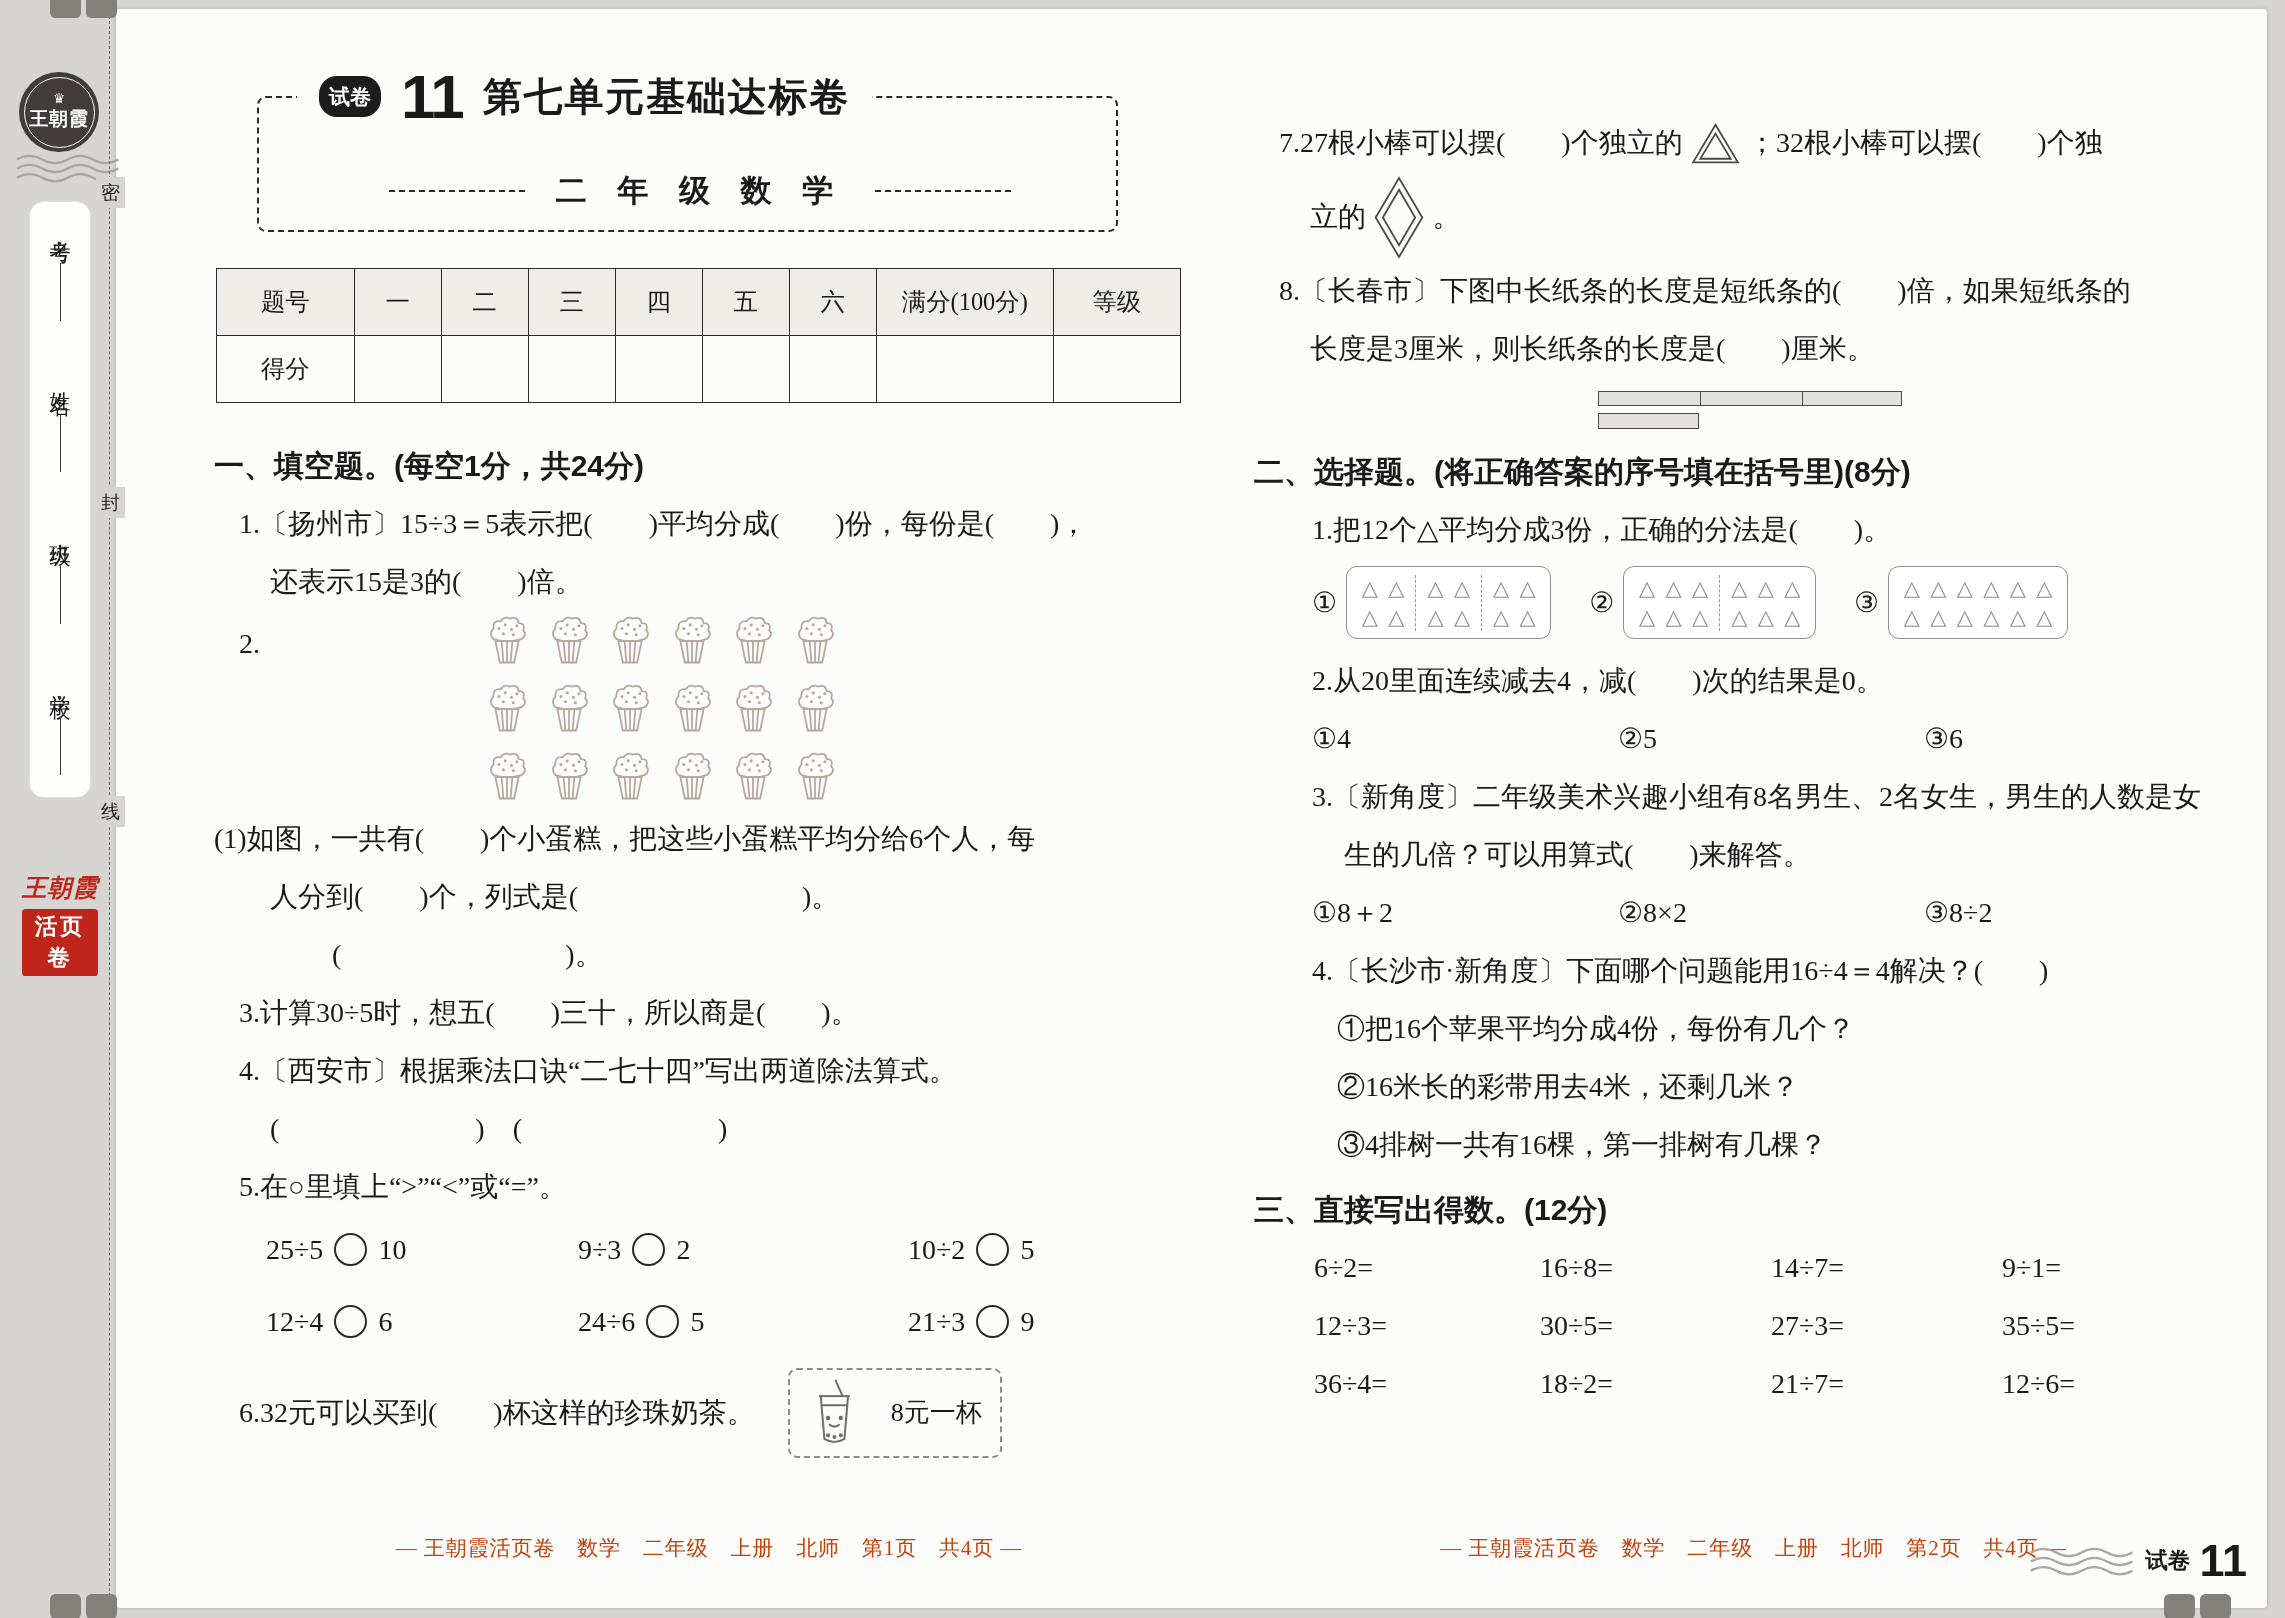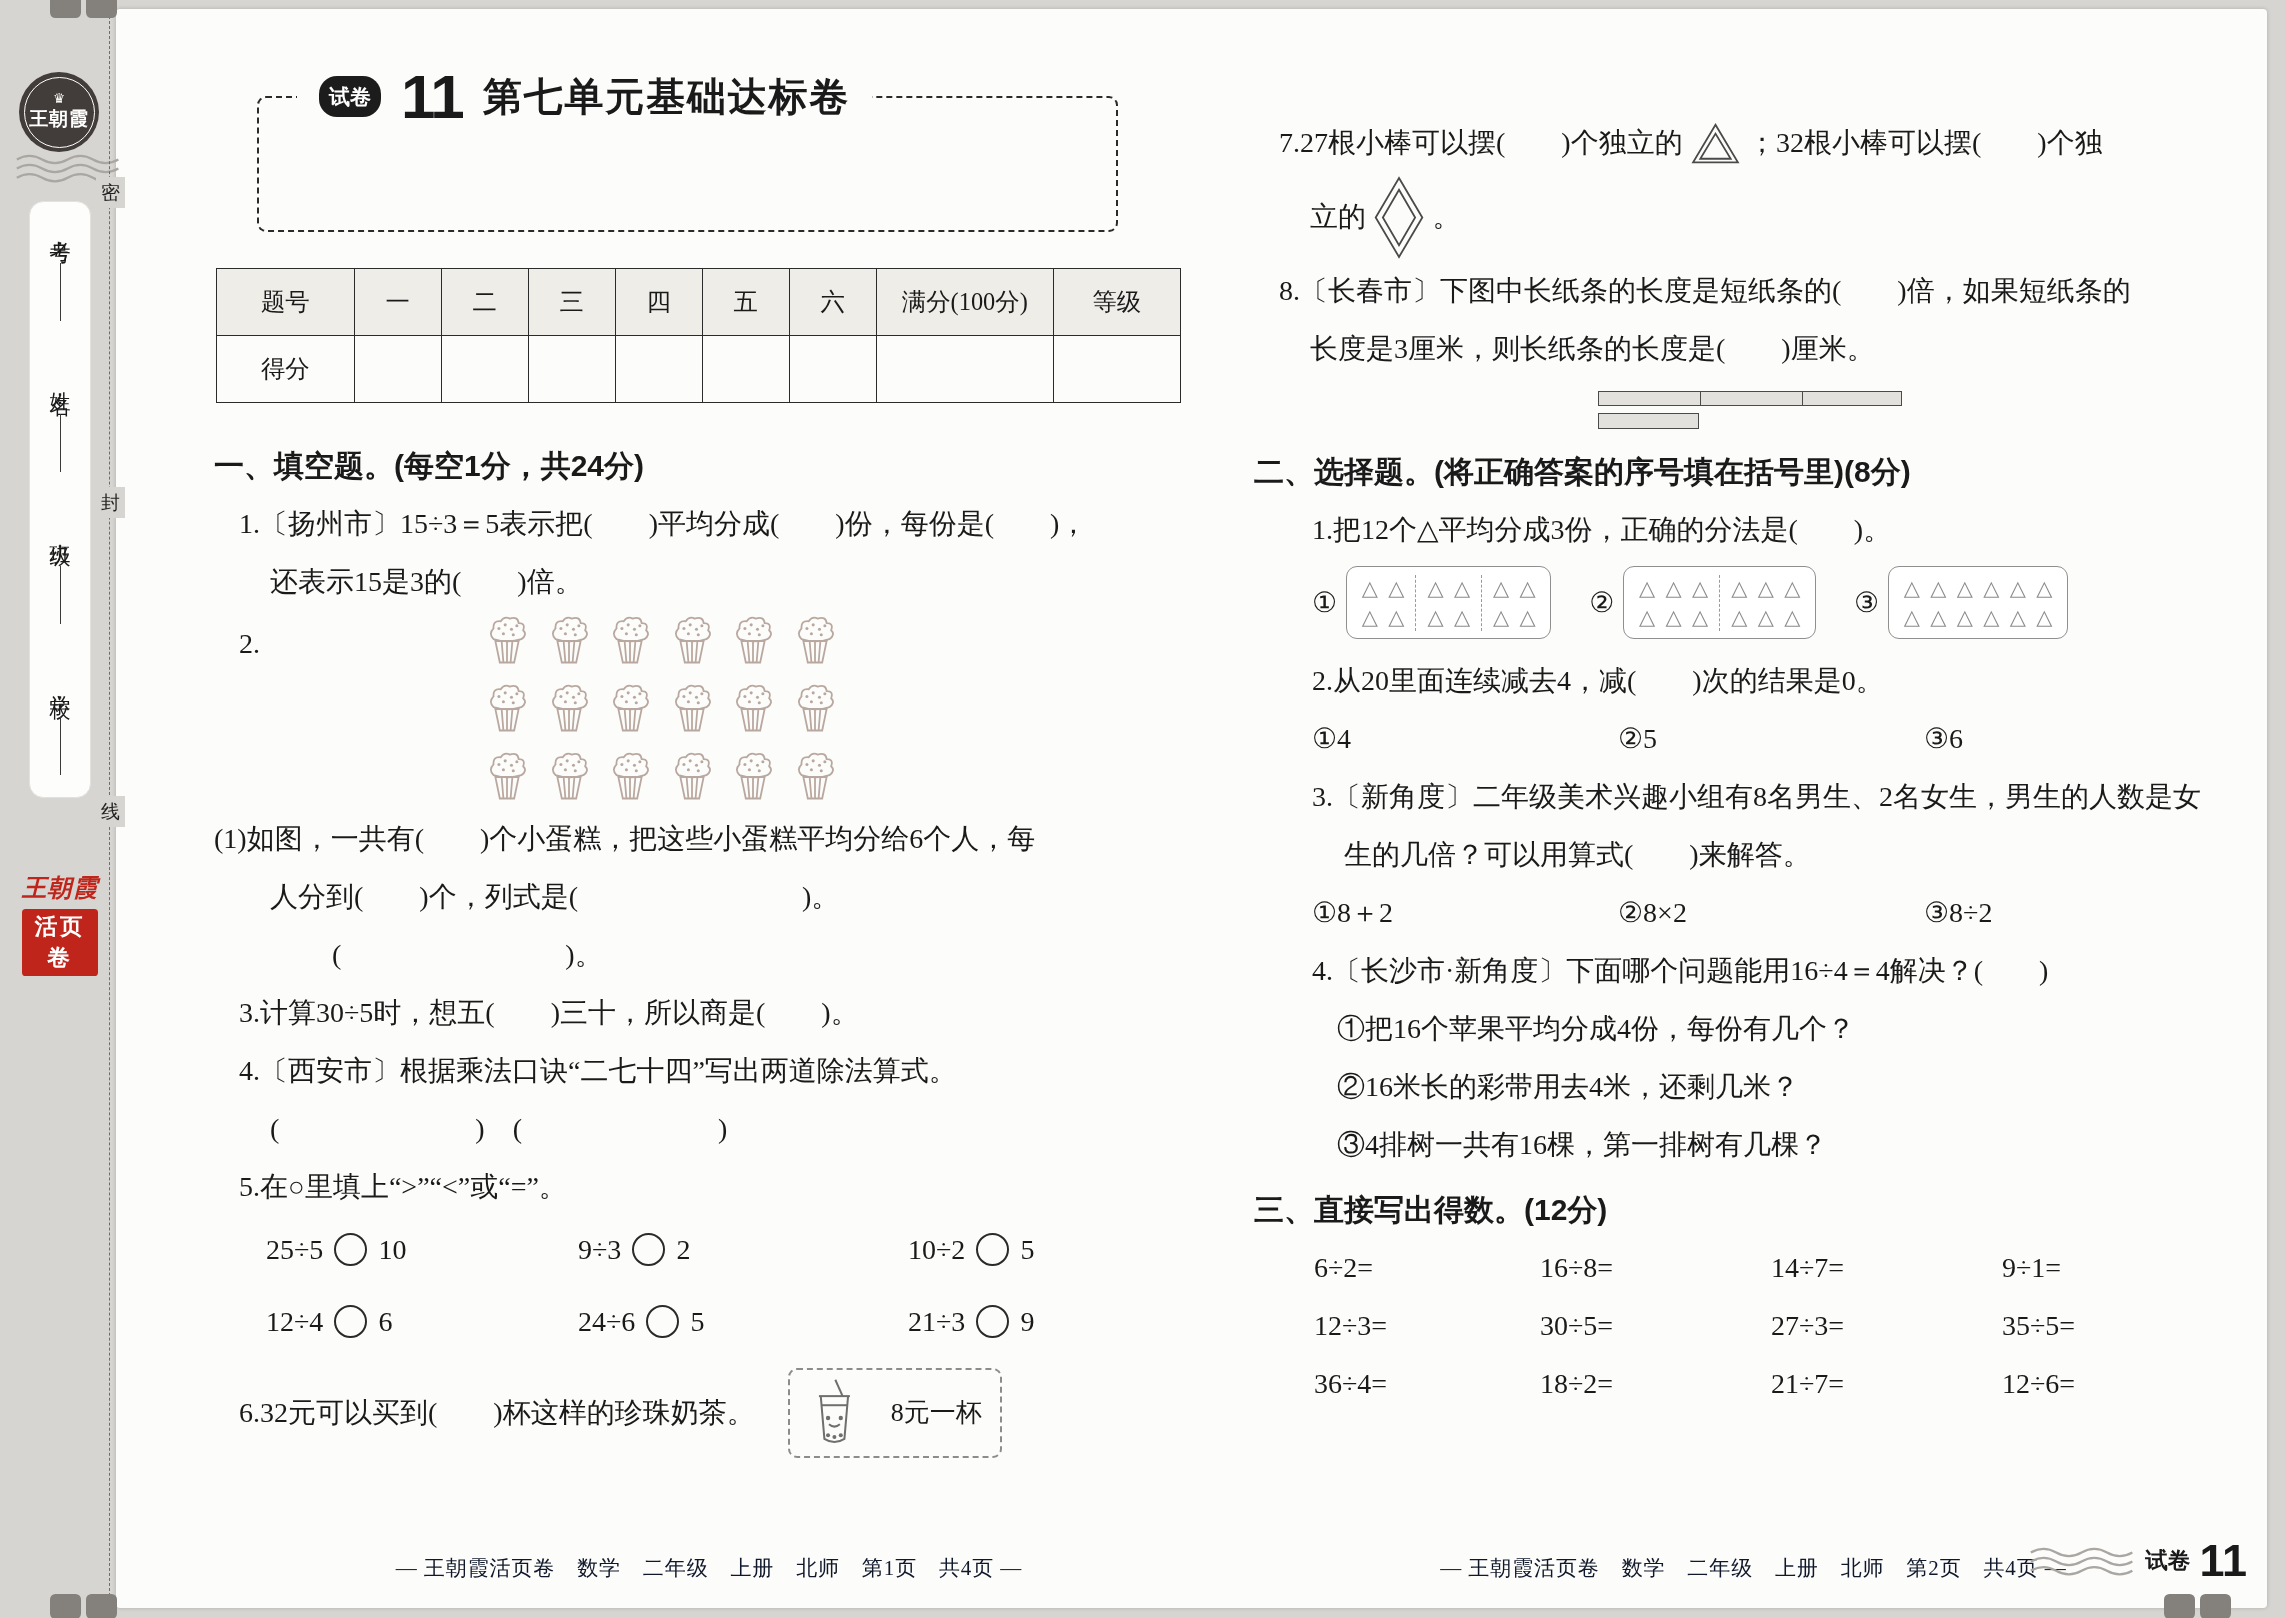--- a/index.html
+++ b/index.html
@@ -87,21 +87,21 @@
   .optbox { border:1.8px solid #8f8f8f; border-radius:11px; display:flex; padding:7.2px 3.6px; background:#fff; }
   .grp { display:grid; column-gap:4.5px; row-gap:2.7px; padding:0 8.1px; }
   .grp + .grp { border-left:1.8px dashed #9a9a9a; }
   .tri { color:#8c8c8c; font-size:21px; line-height:27px; width:22px; text-align:center; }
   .optrow-txt { display:flex; padding-left:58px; height:58px; line-height:58px; }
   .optrow-txt span { width:306px; }
   
   .calc { display:grid; grid-template-columns:226px 231px 231px 199px; padding-left:60px; }
   .calc div { height:58px; line-height:58px; }
   
-  .foot { position:absolute; bottom:26px; text-align:center; font-size:21px; color:#0f172a; letter-spacing:0.9px; }
+  .foot { position:absolute; bottom:46px; text-align:center; font-size:21px; color:#c2410c; letter-spacing:0.9px; }
   .foot-left { left:109px; width:968px; }
   .foot-right { left:1149px; width:977px; }
   .corner { position:absolute; right:20px; bottom:25px; display:flex; align-items:flex-end; gap:9px; }
   .corner-lbl { font-size:22.6px; font-weight:bold; font-family:"Liberation Sans",sans-serif; padding-bottom:7.2px; }
   .corner-num { font-size:45px; font-weight:bold; font-family:"Liberation Sans","DejaVu Sans",sans-serif; line-height:1; }
   svg.inline-shape { vertical-align:middle; margin:0 7.2px; flex:0 0 auto; }
 </style>
 </head>
 <body>
 
@@ -178,20 +178,25 @@
   <div class="sheet">
 
     <div class="col col-left">
 
       <div class="hd">
         <div class="hd-frame"></div>
         <div class="hd-titlerow">
           <span class="badge">试卷</span>
           <span class="hd-num">11</span>
           <span class="hd-title">第七单元基础达标卷</span>
+        </div>
+        <div class="hd-sub">
+          <span class="dash"></span>
+          <span class="t">二 年 级 数 学</span>
+          <span class="dash"></span>
         </div>
       </div>
 
       <table class="score">
         <colgroup>
           <col style="width:138px">
             <col style="width:87px">
             <col style="width:87px">
             <col style="width:87px">
           <col style="width:87px">

